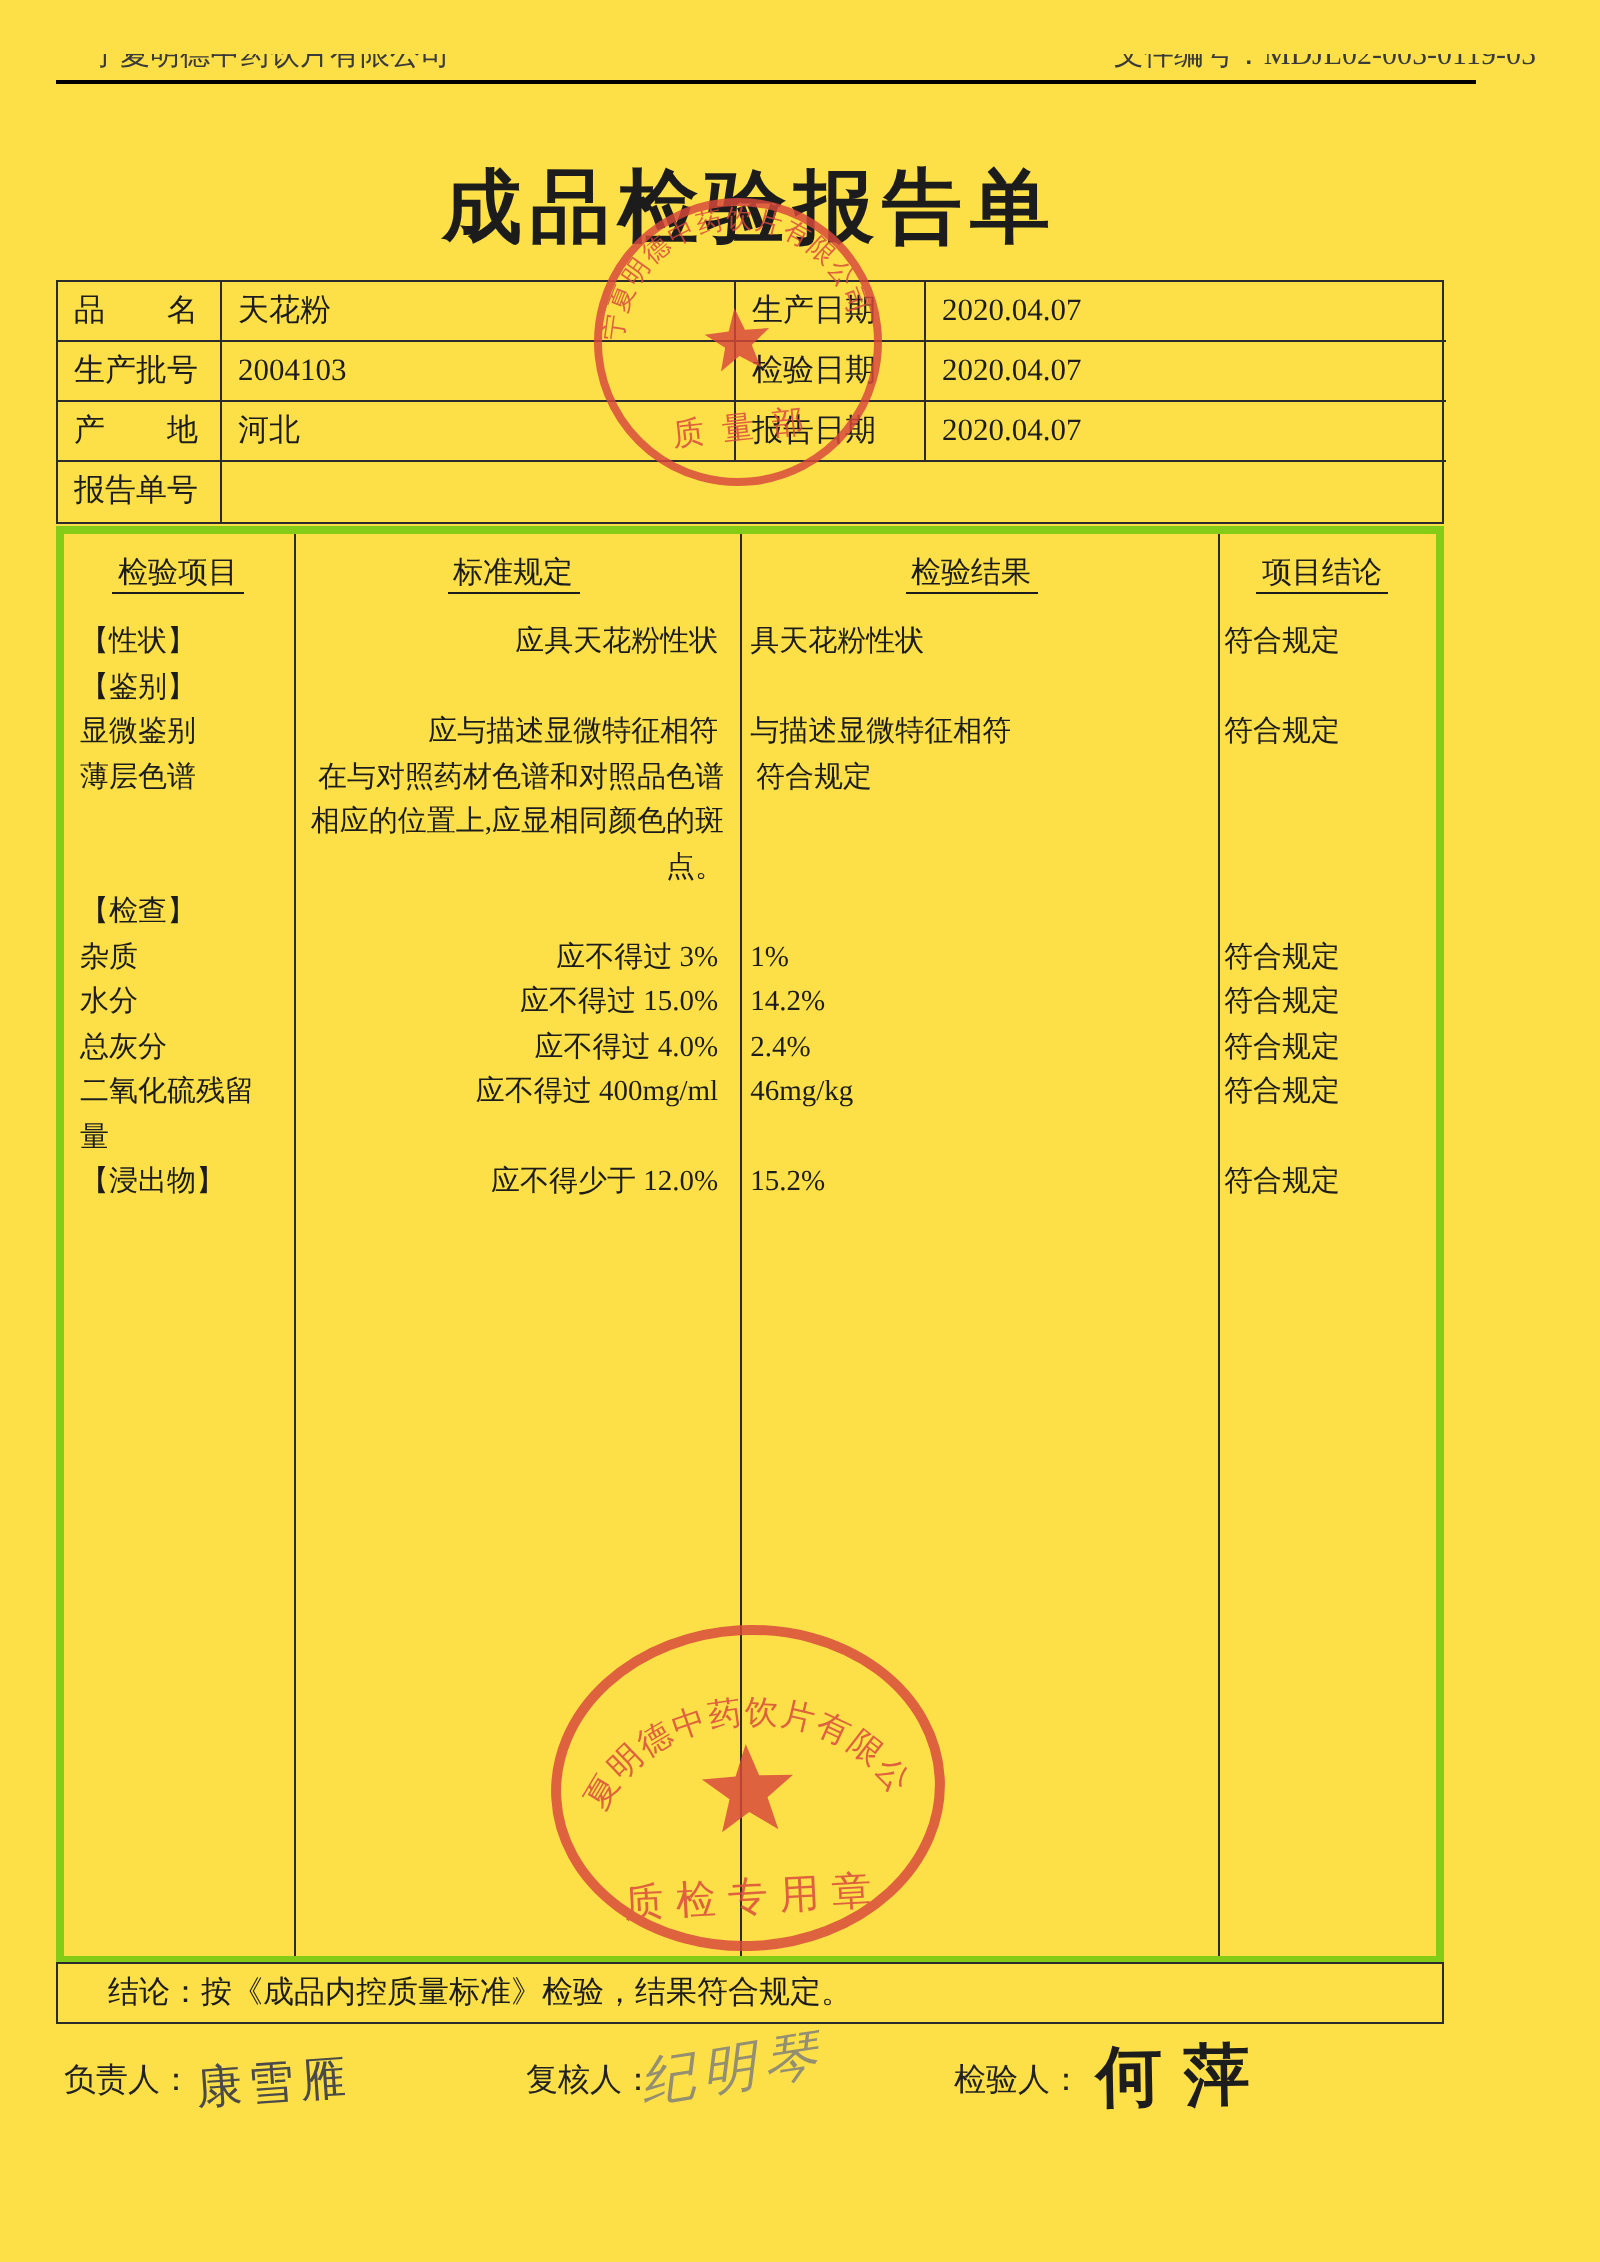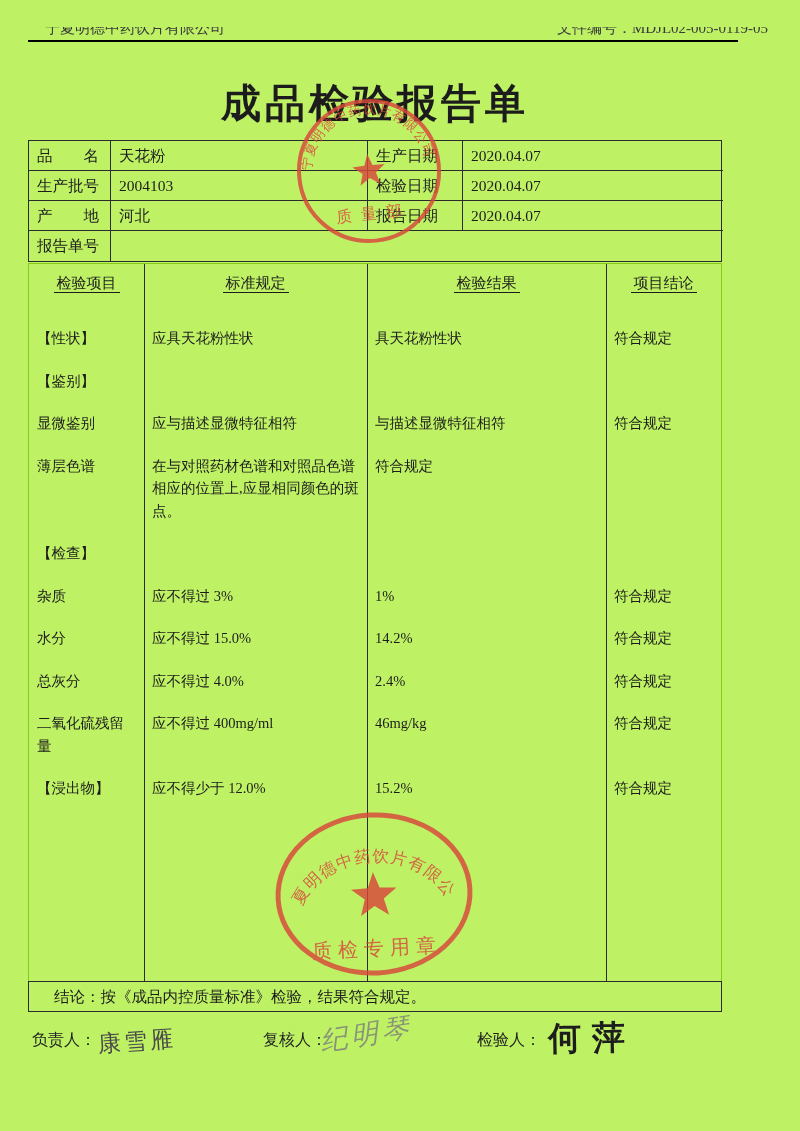--- a/index.html
+++ b/index.html
@@ -1,17 +1,17 @@
 <!DOCTYPE html>
 <html><head>
 <meta charset="utf-8">
 <style>
   html,body{margin:0;padding:0;background:#e8e8e8;}
   .page{
-    position:relative; width:800px; height:1131px; background:#bef264;
+    position:relative; width:800px; height:1131px; background:#fde047;
     font-family:"Liberation Serif","DejaVu Serif",serif; color:#1c1c1c;
     overflow:hidden; margin:0 auto;
   }
   
   .hdr-clip{position:absolute; top:27px; height:13px; overflow:hidden; color:#3a3a3a;}
   .hdr-clip span{display:block; font-size:15px; line-height:15px; transform:translateY(-6px); white-space:nowrap;}
   .hdr-left{left:45px;}
   .hdr-right{right:32px; text-align:right;}
   .hdr-rule{position:absolute; left:28px; top:40px; width:710px; height:2px; background:#000;}
   
@@ -28,34 +28,33 @@
   .info-table .cell{
     box-sizing:border-box; padding:0 8px; line-height:29px; white-space:nowrap; overflow:hidden;
     border-right:1px solid #2b2b2b; border-bottom:1px solid #2b2b2b;
   }
   .info-table .cell.last-col{border-right:none;}
   .info-table .cell.last-row{border-bottom:none;}
   .info-table .cell.span3{grid-column:2/5;}
   
   .main-table{
     position:absolute; left:28px; top:263px; width:694px; height:719px;
-    border:1px solid #84cc16; box-sizing:border-box; font-size:14.5px;
+    border:4px solid #84cc16; box-sizing:border-box; font-size:14.5px;
   }
   .vl{position:absolute; top:0; bottom:0; width:1px; background:#2b2b2b;}
   .vl1{left:115px;} .vl2{left:338px;} .vl3{left:577px;}
   .mt-header{display:flex; height:38px; align-items:center;}
   .mt-header .hc{box-sizing:border-box; text-align:center; font-size:15px;}
   .mt-header .hc span{border-bottom:1px solid #1c1c1c; padding:0 3px 1px 3px;}
-  .c1{width:115px;} .c2{width:223px;} .c3{width:239px;} .c4{width:115px;}
+  .c1{width:115px;} .c2{width:223px;text-align:right;} .c3{width:239px;} .c4{width:115px;}
   .mt-body{padding-top:5px;}
   .mt-row{display:flex;}
   .mt-row .bc{
     box-sizing:border-box; padding:0 8px; line-height:22.5px; min-height:22.5px;
     word-break:break-all;
-    margin-top:20px;
   }
   
   .conclusion{
     position:absolute; left:28px; top:981px; width:694px; height:31px;
     border:1px solid #2b2b2b; box-sizing:border-box; line-height:29px;
     padding-left:25px; font-size:15.5px;
   }
   
   .sig-label{position:absolute; font-size:16px; color:#222;}
   .sig-name{position:absolute; white-space:nowrap;}

